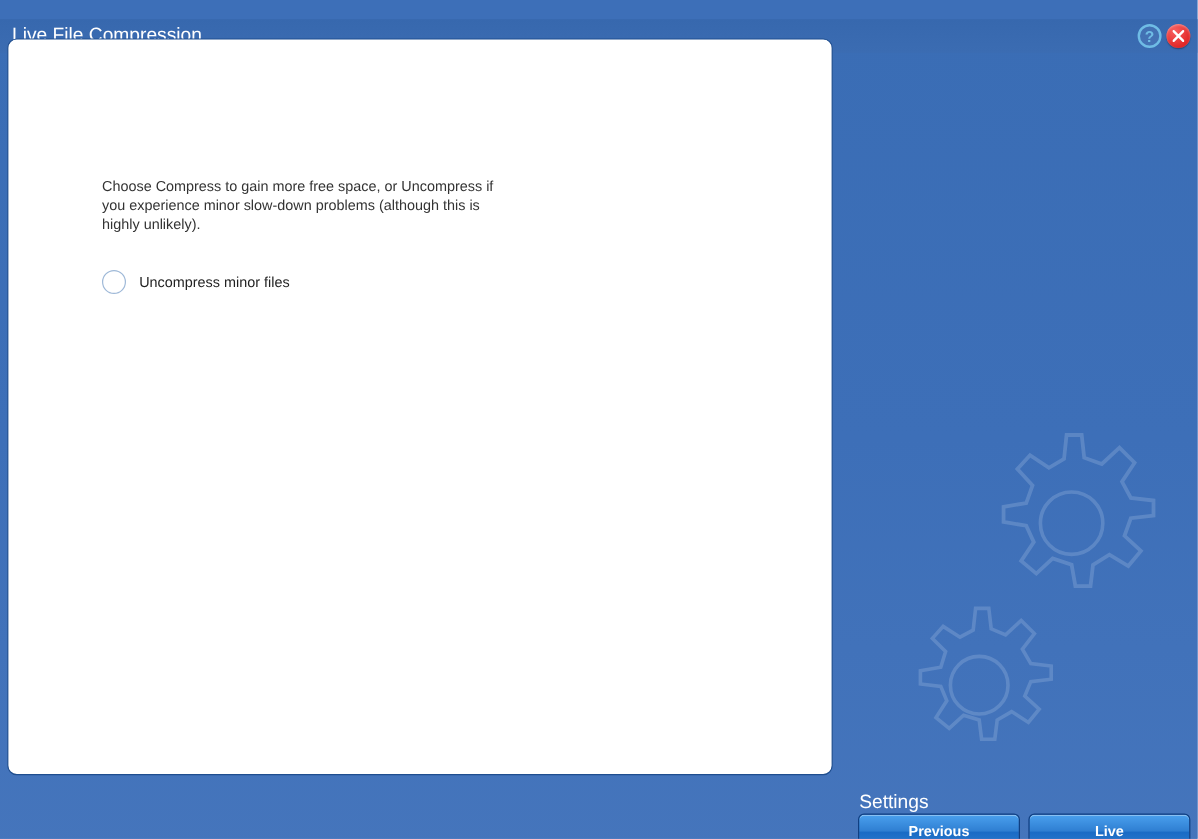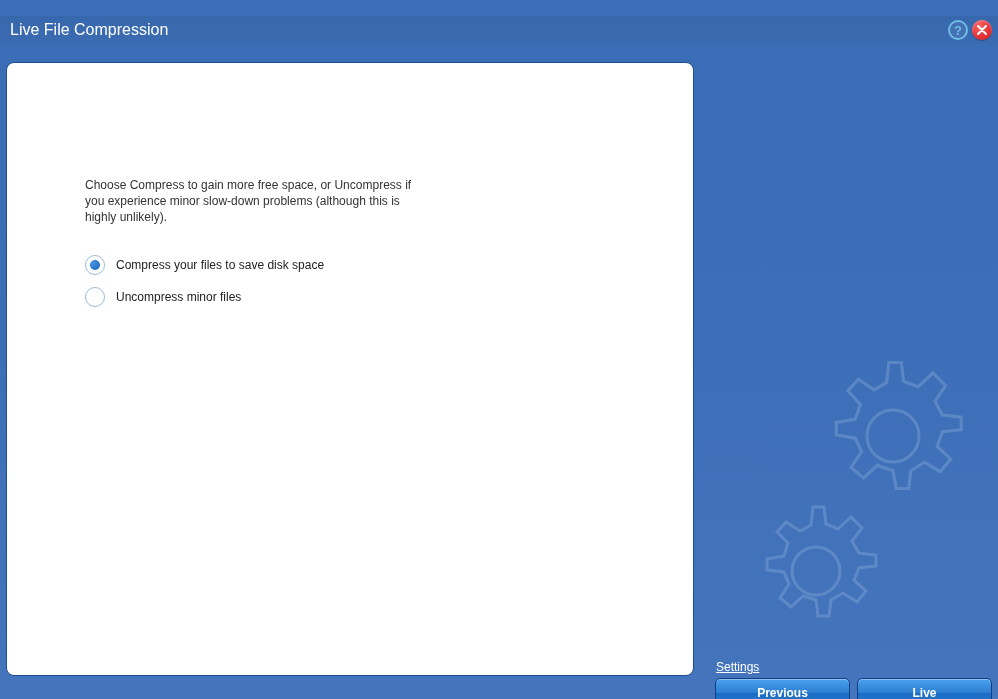--- a/index.html
+++ b/index.html
@@ -58,21 +58,21 @@
       display: flex;
       align-items: center;
       justify-content: center;
       cursor: pointer;
       box-shadow: inset 0 1px 2px rgba(255,255,255,0.4), 0 1px 1px rgba(0,0,0,0.3);
     }
     .close-icon svg { width: 10px; height: 10px; }
     .content-panel {
       position: absolute;
       left: 6px;
-      top: 46px;
+      top: 16px;
       width: 688px;
       height: 614px;
       background: #ffffff;
       border: 1px solid #1f4e8f;
       border-radius: 8px;
     }
     .instruction {
       position: absolute;
       left: 78px;
       top: 114px;
@@ -120,22 +120,21 @@
       top: 330px;
       width: 290px;
       height: 320px;
       opacity: 0.28;
     }
     .settings-link {
       position: absolute;
       left: 716px;
       top: 644px;
       color: #ffffff;
-      font-size: 12px;
-      text-decoration: underline;
+      font-size: 16px;
       cursor: pointer;
     }
     .nav-buttons {
       position: absolute;
       left: 715px;
       top: 662px;
       display: flex;
       gap: 7px;
     }
     .nav-btn {
@@ -166,26 +165,20 @@
             <path d="M1 1 L9 9 M9 1 L1 9" stroke="#ffffff" stroke-width="2" stroke-linecap="round"></path>
           </svg>
       </div>
     </div>
   </div>
 
   <div class="content-panel">
     <div class="instruction">Choose Compress to gain more free space, or Uncompress if you experience minor slow-down problems (although this is highly unlikely).</div>
 
     <div class="radio-group">
-      <div class="radio-row">
-        <div class="radio-outer selected">
-            <div class="radio-dot"></div>
-          </div>
-        <span class="radio-label">Compress your files to save disk space</span>
-      </div>
       <div class="radio-row">
         <div class="radio-outer">
             <div class="radio-dot"></div>
           </div>
         <span class="radio-label">Uncompress minor files</span>
       </div>
     </div>
   </div>
 
   <svg class="sidebar-gears" viewBox="0 0 290 320">

